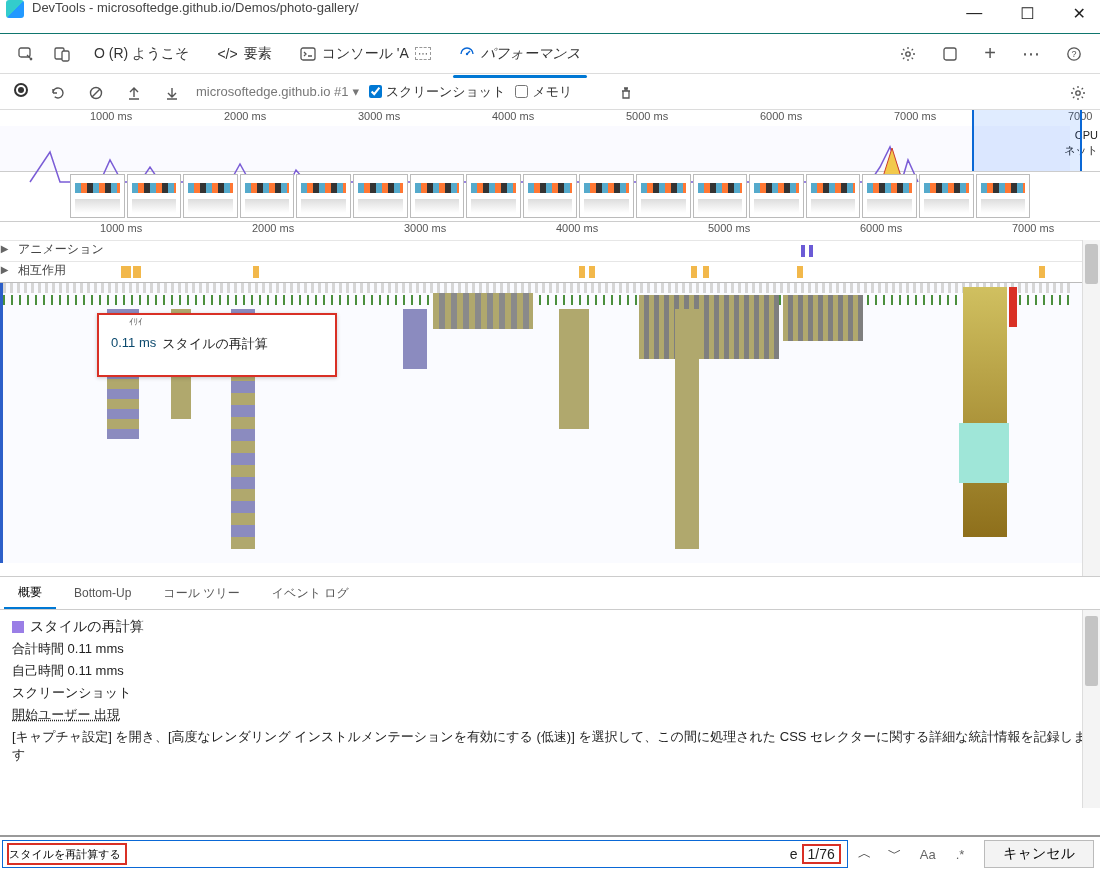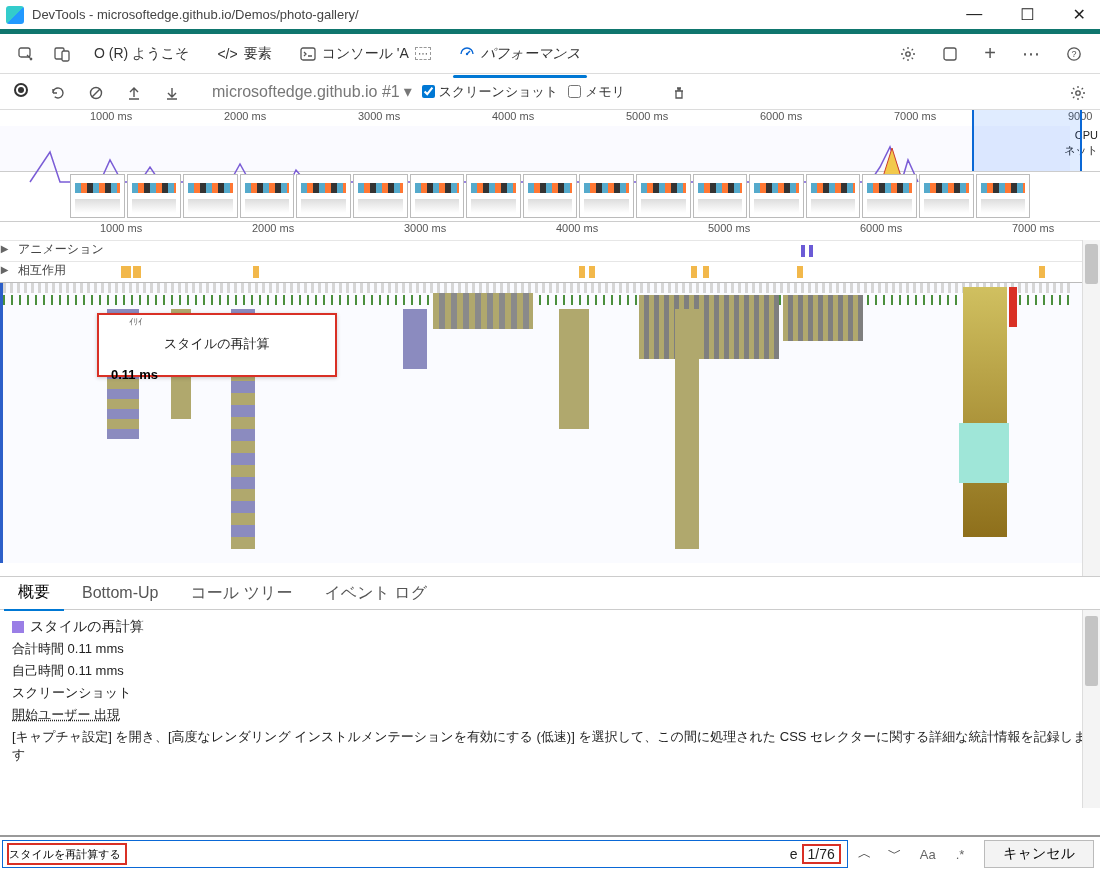--- a/index.html
+++ b/index.html
@@ -1,39 +1,39 @@
 <!DOCTYPE html>
 <html><head>
 <meta charset="utf-8">
 <style>
   * { box-sizing: border-box; margin: 0; padding: 0; font-family: "Segoe UI", Meiryo, sans-serif; }
   body { width: 1100px; height: 871px; background: #fff; overflow: hidden; font-size: 13px; color: #222; }
 
   
-  .titlebar { height: 34px; display: flex; align-items: center; padding: 0 6px; border-bottom: 5px solid #0f766e; }
+  .titlebar { height: 34px; display: flex; padding: 0 6px; border-bottom: 1px solid #0f766e; }
   .titlebar .app-icon { width: 18px; height: 18px; border-radius: 3px; background: linear-gradient(135deg,#3cc 0 50%,#29f 50% 100%); margin-right: 8px; }
   .titlebar .title { font-size: 13px; color: #444; }
   .window-controls { margin-left: auto; display: flex; gap: 22px; color: #222; font-size: 16px; }
   .window-controls span { cursor: default; padding: 4px 8px; }
 
   
   .tabbar { height: 40px; display: flex; align-items: center; padding: 0 8px; border-bottom: 1px solid #dcdcdc; }
   .tabbar .icon-btn { padding: 6px 10px; color: #555; font-size: 16px; }
   .tabbar .tab { display: flex; align-items: center; gap: 6px; padding: 6px 14px; font-size: 14px; color: #333; position: relative; }
   .tabbar .tab.active { font-style: italic; }
   .tabbar .tab.active::after { content:""; position:absolute; left:8px; right:8px; bottom:-9px; height:3px; background:#0078d4; border-radius:2px;}
   .tabbar .spacer { flex: 1; }
   .tabbar .right-icons { display: flex; gap: 6px; align-items: center; }
 
   
   .toolbar { height: 36px; display: flex; align-items: center; padding: 0 8px; border-bottom: 1px solid #dcdcdc; gap: 10px; }
   .toolbar .icon-btn { padding: 4px 6px; color: #555; font-size: 15px; }
   .record { width:14px; height:14px; border:2px solid #333; border-radius:50%; display:inline-block; position:relative;}
   .record::after{content:"";position:absolute;inset:2px;border-radius:50%;background:#333;}
-  .toolbar .drop { color:#777; font-size:16px; display:flex; align-items:center; gap:4px;margin-left:16px;}
+  .toolbar .drop { color:#777; font-size:13px; display:flex; align-items:center; gap:4px;}
   .toolbar label { display:flex; align-items:center; gap:4px; font-size:13px; color:#333;}
   .toolbar input[type=checkbox]{accent-color:#0078d4;}
 
   
   .overview { position:relative; height:62px; border-bottom:1px solid #ccc; }
   .overview .ticks { position:relative; height:16px; font-size:11px; color:#555;}
   .overview .ticks span { position:absolute; top:0;}
   .overview .cpu-area { position:absolute; top:16px; left:0; right:30px; bottom:0; background:#fafaff;}
   .overview .labels { position:absolute; right:2px; top:18px; font-size:11px; text-align:right; line-height:1.4;}
   .overview .sel { position:absolute; top:0; bottom:0; background:rgba(0,100,255,0.12); border-left:2px solid #0a68d6; border-right:2px solid #0a68d6;}
@@ -62,25 +62,25 @@
   .blk { position:absolute; top:4px; height:12px;}
 
   .main-lane { border-top:1px solid #bbb; position:relative;}
   .main-title { font-size:12.5px; padding:3px 4px 3px 18px; color:#333; }
   .main-title::before{content:"▼"; font-size:9px; margin-right:4px; color:#444;}
   .flame { position:relative; height:280px; border-left:3px solid #2c5fc9; background:linear-gradient(#fafbff,#fafbff); overflow:hidden;}
   .flame .bar { position:absolute; height:7px; }
 
   .tooltip-box { position:absolute; border:2px solid #d93025; background:#fff; box-shadow:0 1px 4px rgba(0,0,0,0.2); font-size:13px;}
   .tooltip-box .inner{padding:8px 12px; display:flex; gap:6px;}
-  .tooltip-box .ms{color:#000000; font-weight:700;margin-top:32px;}
+  .tooltip-box .ms{color:#0c4a6e; font-weight:400;}
 
   
   .bottom-tabs { height:34px; display:flex; align-items:center; border-top:1px solid #ccc; border-bottom:1px solid #ccc; padding:0 4px; gap:4px;}
-  .bottom-tabs .tab { padding:6px 14px; font-size:16px; color:#555; }
+  .bottom-tabs .tab { padding:6px 14px; font-size:12px; color:#555; }
   .bottom-tabs .tab.active { color:#000; border-bottom:2px solid #0078d4; font-weight:500;}
 
   .summary { padding:8px 12px 6px 12px; display:flex; flex-direction:column; gap:4px; position:relative;}
   .summary .hdr { display:flex; align-items:center; gap:6px; font-size:14px;}
   .summary .hdr .sw{ width:12px; height:12px; background:#9a7ee6;}
   .summary .row { font-size:13px; color:#222;}
   .summary .scroll-right { position:absolute; right:0; top:0; width:18px; bottom:0; background:#f4f4f4; border-left:1px solid #ddd;}
   .summary .scroll-right .st{position:absolute;left:2px;right:2px;top:6px;height:70px;background:#c4c4c4;border-radius:2px;}
 
   
@@ -220,21 +220,21 @@
 
 <div class="overview">
   <div class="ticks">
     <span style="left:90px">1000 ms</span>
     <span style="left:224px">2000 ms</span>
     <span style="left:358px">3000 ms</span>
     <span style="left:492px">4000 ms</span>
     <span style="left:626px">5000 ms</span>
     <span style="left:760px">6000 ms</span>
     <span style="left:894px">7000 ms</span>
-    <span style="left:1068px">9000</span>
+    <span style="left:1068px">7000</span>
   </div>
   <div class="cpu-area">
     <svg width="1060" height="44">
       <polyline points="30,40 50,10 60,40 100,40 110,18 122,40 140,40 150,25 160,40 230,40 240,22 250,40 290,40 296,28 306,40 870,40 880,25 890,5 902,38 908,18 918,40" fill="none" stroke="#7a5cd6" stroke-width="1.5"></polyline>
       <polygon points="882,38 892,6 902,38" fill="#f2c94c" stroke="#cc3b2e"></polygon>
     </svg>
   </div>
   <div class="labels">
     <div>CPU</div>
     <div>ネット</div>

